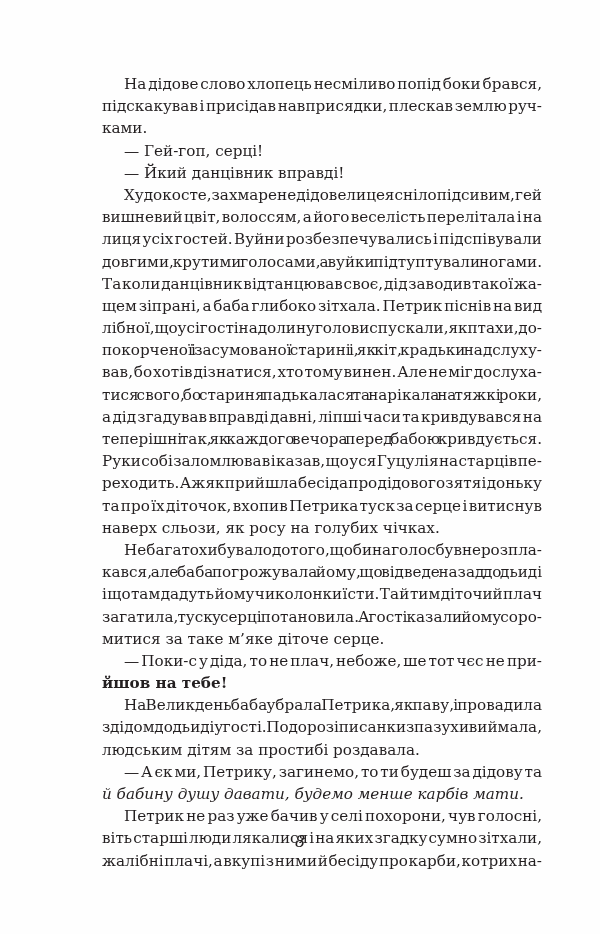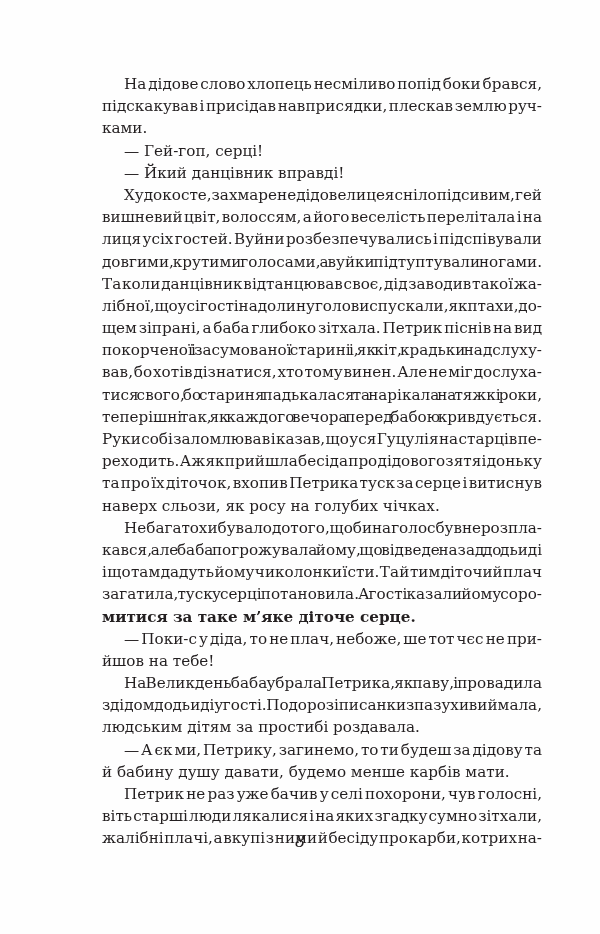--- a/index.html
+++ b/index.html
@@ -48,40 +48,41 @@
       <span class="line indent" style="white-space: nowrap;"><span style="word-spacing: -2.92411px;">На дідове слово хлопець несміливо попід боки брався,</span></span>
       <span class="line" style="white-space: nowrap;"><span style="word-spacing: -3.30208px;">підскакував і присідав навприсядки, плескав землю руч-</span></span>
       <span class="line last" style="white-space: nowrap;"><span>ками.</span></span>
       <span class="line indent last" style="white-space: nowrap;"><span>— Гей-гоп, серці!</span></span>
       <span class="line indent last" style="white-space: nowrap;"><span>— Йкий данцівник вправді!</span></span>
       <span class="line indent" style="white-space: nowrap;"><span style="word-spacing: -4.85268px;">Худокосте, захмарене дідове лице ясніло під сивим, гей</span></span>
       <span class="line" style="white-space: nowrap;"><span style="word-spacing: -3.51367px;">вишневий цвіт, волоссям, а його веселість перелітала і на</span></span>
       <span class="line" style="white-space: nowrap;"><span style="word-spacing: -3.45052px;">лиця усіх гостей. Вуйни розбезпечувались і підспівували</span></span>
       <span class="line" style="white-space: nowrap;"><span style="word-spacing: -5.91927px;">довгими, крутими голосами, а вуйки підтуптували ногами.</span></span>
       <span class="line" style="white-space: nowrap;"><span style="word-spacing: -4.05078px;">Та коли данцівник відтанцював своє, дід заводив такої жа-</span></span>
+      <span class="line" style="white-space: nowrap;"><span style="word-spacing: -3.02257px;">щем зіпрані, а баба глибоко зітхала. Петрик піснів на вид</span></span>
       <span class="line" style="white-space: nowrap;"><span style="word-spacing: -4.95139px;">лібної, що усі гості надолину голови спускали, як птахи, до-</span></span>
-      <span class="line" style="white-space: nowrap;"><span style="word-spacing: -3.02257px;">щем зіпрані, а баба глибоко зітхала. Петрик піснів на вид</span></span>
       <span class="line" style="white-space: nowrap;"><span style="word-spacing: -6.57617px;">покорченої і засумованої старині і, як кіт, крадьки надслуху-</span></span>
       <span class="line" style="white-space: nowrap;"><span style="word-spacing: -3.95312px;">вав, бо хотів дізнатися, хто тому винен. Але не міг дослуха-</span></span>
       <span class="line" style="white-space: nowrap;"><span style="word-spacing: -6.81944px;">тися свого, бо стариня падькалася та нарікала на тяжкі роки,</span></span>
+      <span class="line" style="white-space: nowrap;"><span style="word-spacing: -3.46181px;">а дід згадував вправді давні, ліпші часи та кривдувався на</span></span>
       <span class="line" style="white-space: nowrap;"><span style="word-spacing: -7.08482px;">теперішні так, як каждого вечора перед бабою кривдується.</span></span>
       <span class="line" style="white-space: nowrap;"><span style="word-spacing: -4.41406px;">Руки собі заломлював і казав, що уся Гуцулія на старців пе-</span></span>
       <span class="line" style="white-space: nowrap;"><span style="word-spacing: -4.52431px;">реходить. Аж як прийшла бесіда про дідового зятя і доньку</span></span>
       <span class="line" style="white-space: nowrap;"><span style="word-spacing: -3.43125px;">та про їх діточок, вхопив Петрика туск за серце і витиснув</span></span>
       <span class="line last" style="white-space: nowrap;"><span>наверх сльози, як росу на голубих чічках.</span></span>
       <span class="line indent" style="white-space: nowrap;"><span style="word-spacing: -4.96289px;">Небагато хибувало до того, щоби наголос був не розпла-</span></span>
       <span class="line" style="white-space: nowrap;"><span style="word-spacing: -6.21354px;">кався, але баба погрожувала йому, що відведе назад до дьиді</span></span>
       <span class="line" style="white-space: nowrap;"><span style="word-spacing: -4.40767px;">і що там дадуть йому чиколонки їсти. Та й тим діточий плач</span></span>
       <span class="line" style="white-space: nowrap;"><span style="word-spacing: -5.76042px;">загатила, туск у серці потановила. А гості казали йому соро-</span></span>
-      <span class="line last" style="white-space: nowrap; font-weight: bold;"><span>митися за таке м’яке діточе серце.</span></span>
+      <span class="line last" style="white-space: nowrap;"><span>митися за таке м’яке діточе серце.</span></span>
       <span class="line indent" style="white-space: nowrap;"><span style="word-spacing: -2.75px;">— Поки-с у діда, то не плач, небоже, ше тот чєс не при-</span></span>
-      <span class="line last" style="white-space: nowrap;"><span>йшов на тебе!</span></span>
+      <span class="line last" style="white-space: nowrap; font-weight: bold;"><span>йшов на тебе!</span></span>
       <span class="line indent" style="white-space: nowrap;"><span style="word-spacing: -5.63477px;">На Великдень баба убрала Петрика, як паву, і провадила</span></span>
       <span class="line" style="white-space: nowrap;"><span style="word-spacing: -5.08949px;">з дідом до дьиді у гості. По дорозі писанки з пазухи виймала,</span></span>
       <span class="line last" style="white-space: nowrap;"><span>людським дітям за простибі роздавала.</span></span>
       <span class="line indent" style="white-space: nowrap;"><span style="word-spacing: -2.92756px;">— А єк ми, Петрику, загинемо, то ти будеш за дідову та</span></span>
-      <span class="line last" style="white-space: nowrap;"><span>й бабину душу давати, будемо менше карбів мати.</span></span>
+      <span class="line last" style="white-space: nowrap; font-style: italic;"><span>й бабину душу давати, будемо менше карбів мати.</span></span>
       <span class="line indent" style="white-space: nowrap;"><span style="word-spacing: -2.66493px;">Петрик не раз уже бачив у селі похорони, чув голосні,</span></span>
       <span class="line" style="white-space: nowrap;"><span style="word-spacing: -3.70312px;">віть старші люди лякалися і на яких згадку сумно зітхали,</span></span>
       <span class="line" style="white-space: nowrap;"><span style="word-spacing: -4.16477px;">жалібні плачі, а вкупі з ними й бесіду про карби, котрих на-</span></span>
     </div>
   <div class="page-number">8</div>
 </div>
 
 </body></html>

